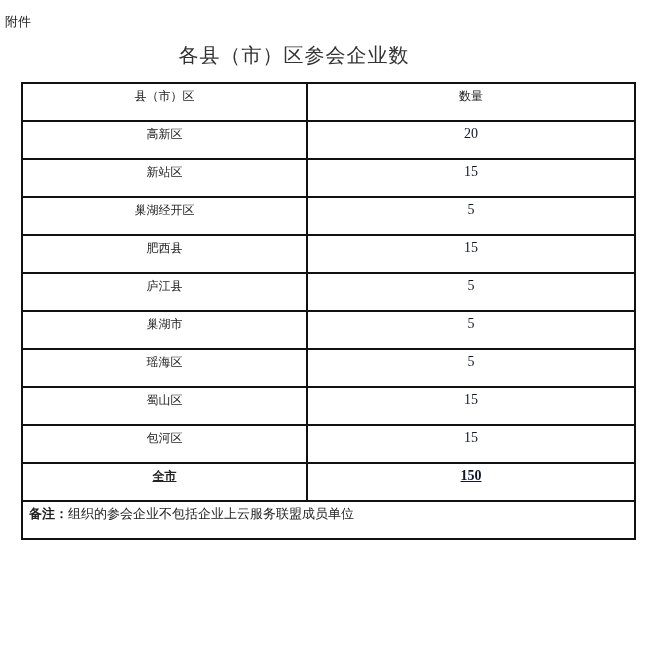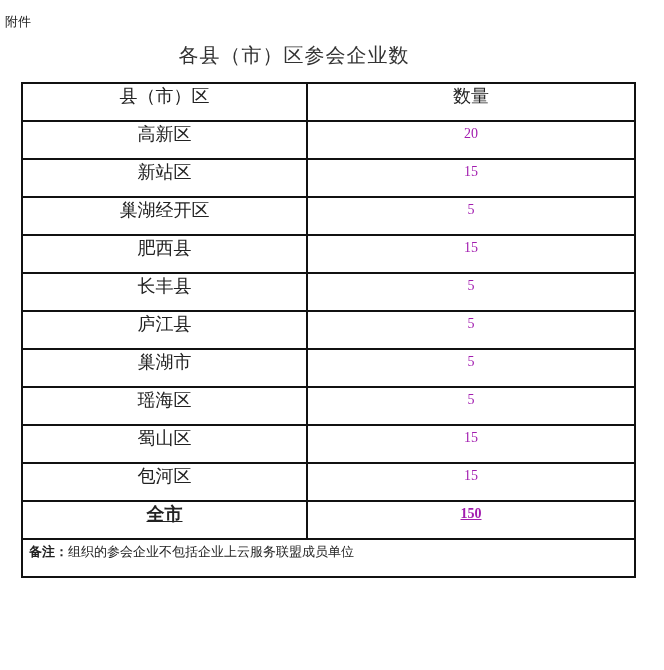--- a/index.html
+++ b/index.html
@@ -5,23 +5,23 @@
   html, body { margin: 0; padding: 0; background: #ffffff; }
   body { width: 664px; height: 670px; position: relative; overflow: hidden;
          font-family: "DejaVu Sans", "Liberation Sans", sans-serif; color: #222; }
   .attachment { position: absolute; left: 5px; top: 13px; font-size: 13px; color: #222; }
   .title { position: absolute; left: 0; width: 588px; top: 42px; text-align: center;
            font-size: 20px; color: #333; letter-spacing: 1px;
            font-family: "DejaVu Serif", "Liberation Serif", serif; }
   table.data { position: absolute; left: 21px; top: 82px; width: 615px;
                border-collapse: collapse; table-layout: fixed; }
   table.data td { border: 2px solid #111; height: 32px; padding: 4px 0 0 0;
-                  vertical-align: top; text-align: center; font-size: 18px; line-height: 16px; }
+                  vertical-align: top; text-align: center; font-size: 12px; line-height: 16px; }
   table.data td.c1 { width: 283px; }
-  table.data td.num { font-family: "Liberation Serif", "DejaVu Serif", serif; font-size: 14px; color: #a21caf; }
+  table.data td.num { font-family: "Liberation Serif", "DejaVu Serif", serif; font-size: 14px; color: #0f172a; }
   table.data tr.total td { font-weight: bold; text-decoration: underline; }
   table.data tr.total td.num { font-weight: bold; text-align: center; }
   table.data td.note { text-align: left; padding-left: 6px; font-size: 13px; }
   .note-label { font-weight: bold; }
 </style>
 </head>
 <body>
 
 <div class="attachment">附件</div>
 <div class="title">各县（市）区参会企业数</div>
@@ -42,24 +42,20 @@
       </tr>
     <tr>
         <td class="c1">巢湖经开区</td>
         <td class="num">5</td>
       </tr>
     <tr>
         <td class="c1">肥西县</td>
         <td class="num">15</td>
       </tr>
     <tr>
-        <td class="c1">长丰县</td>
-        <td class="num">5</td>
-      </tr>
-    <tr>
         <td class="c1">庐江县</td>
         <td class="num">5</td>
       </tr>
     <tr>
         <td class="c1">巢湖市</td>
         <td class="num">5</td>
       </tr>
     <tr>
         <td class="c1">瑶海区</td>
         <td class="num">5</td>

